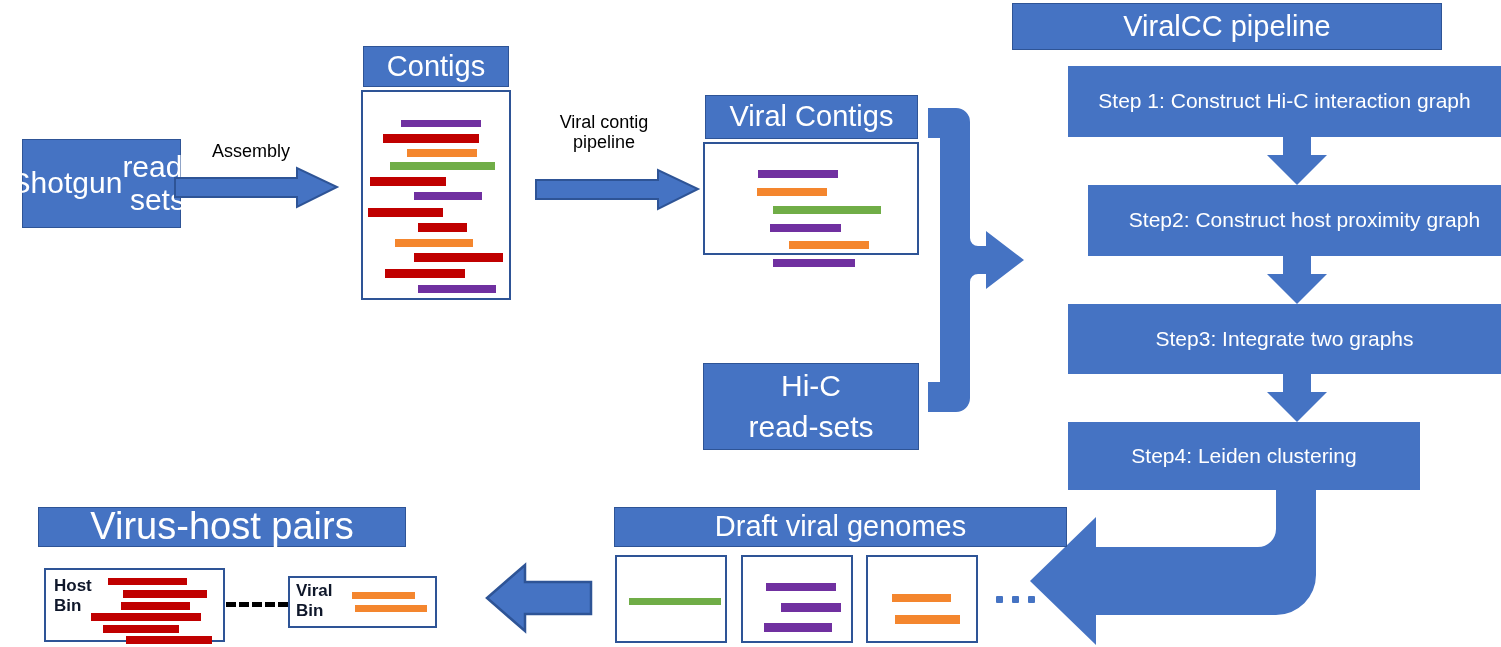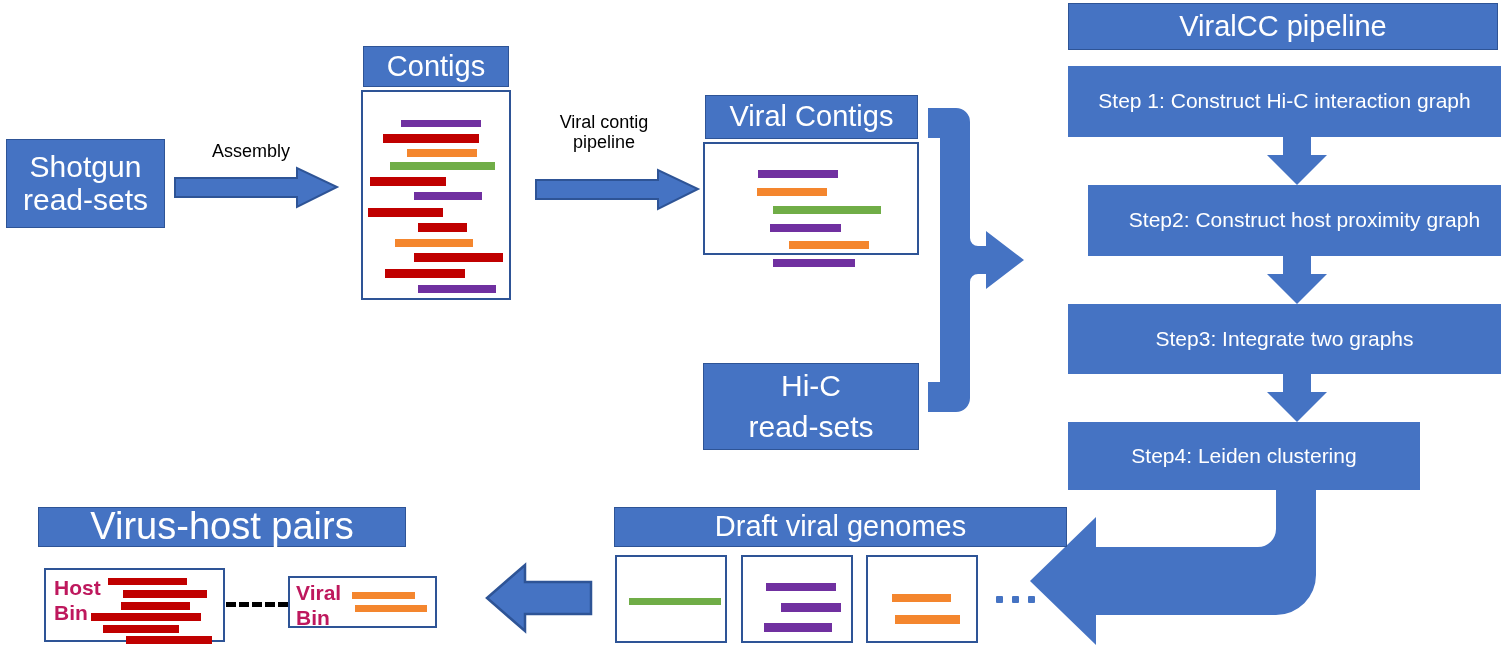--- a/index.html
+++ b/index.html
@@ -65,33 +65,33 @@
   }
   .dotgap { width: 9px; }
   .dotspace { width: 19px; }
 
   .dashline {
     position: absolute;
     border-top: 5px dashed #000000;
   }
   .binlabel {
     position: absolute;
-    color: #be185d;
+    color: #0f172a;
     font-weight: bold;
-    font-size: 21px;
+    font-size: 17px;
     line-height: 1.18;
     text-align: left;
   }
 </style>
 </head>
 <body>
 
 <div id="stage">
 
-  <div class="bluebox abs" style="left:6px; top:139px; width:159px; height:89px; font-size:30px; flex-direction:column;">
+  <div class="bluebox abs" style="left:22px; top:139px; width:159px; height:89px; font-size:30px; flex-direction:row;">
     <span>Shotgun</span>
     <span>read-sets</span>
   </div>
 
   <div class="lbl abs" style="left:186px; top:141px; width:130px; font-size:18px;">Assembly</div>
   <svg class="svgarrow" style="left:175px; top:166px;" width="165" height="44" viewBox="0 0 165 44">
     <path d="M0,12 L122,12 L122,2 L162,21 L122,41 L122,31 L0,31 Z" fill="#4573C3" stroke="#2E5496" stroke-width="2"></path>
   </svg>
 
   <div class="bluebox abs" style="left:363px; top:46px; width:146px; height:41px; font-size:29px;">
@@ -152,21 +152,21 @@
              A8,8 0 0 0 42,177
              L42,293
              A14,14 0 0 1 28,307
              L0,307
              L0,277
              L12,277
              L12,33
              L0,33 Z" fill="#4573C3"></path>
   </svg>
 
-  <div class="bluebox abs" style="left:1068px; top:3px; width:430px; height:47px; font-size:29px;">
+  <div class="bluebox abs" style="left:1012px; top:3px; width:430px; height:47px; font-size:29px;">
     <span>ViralCC pipeline</span>
   </div>
 
   <div class="bluebox noborder abs" style="left:1068px; top:66px; width:433px; height:71px; font-size:21px;">
     <span>Step 1: Construct Hi-C interaction graph</span>
   </div>
   <svg class="svgarrow" style="left:1266px; top:135px;" width="62" height="52" viewBox="0 0 62 52">
     <path d="M17,0 L45,0 L45,20 L61,20 L31,50 L1,20 L17,20 Z" fill="#4573C3"></path>
   </svg>
 

